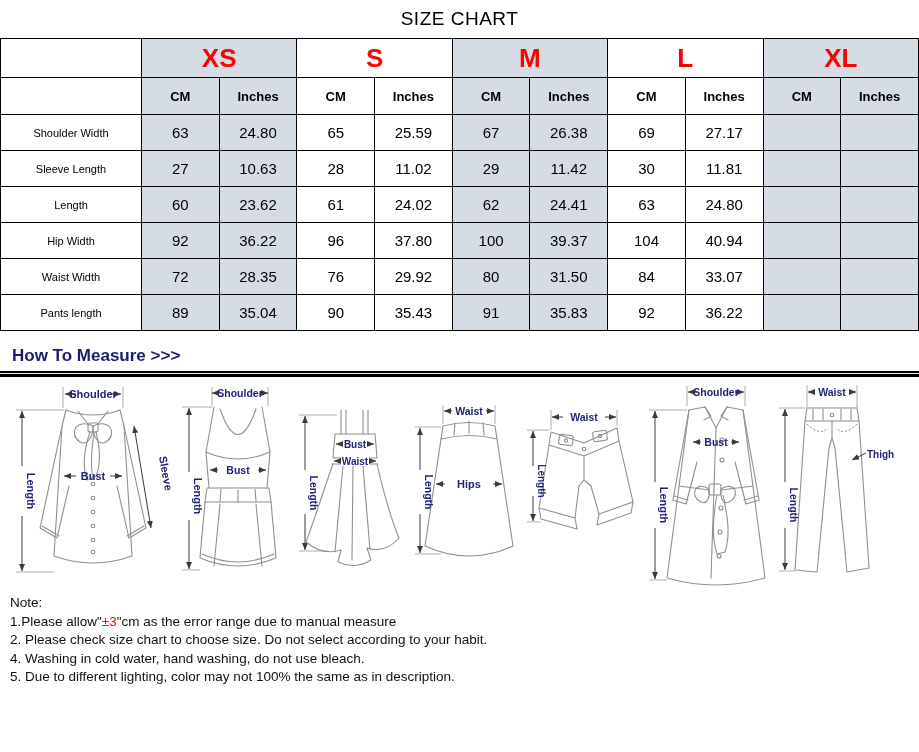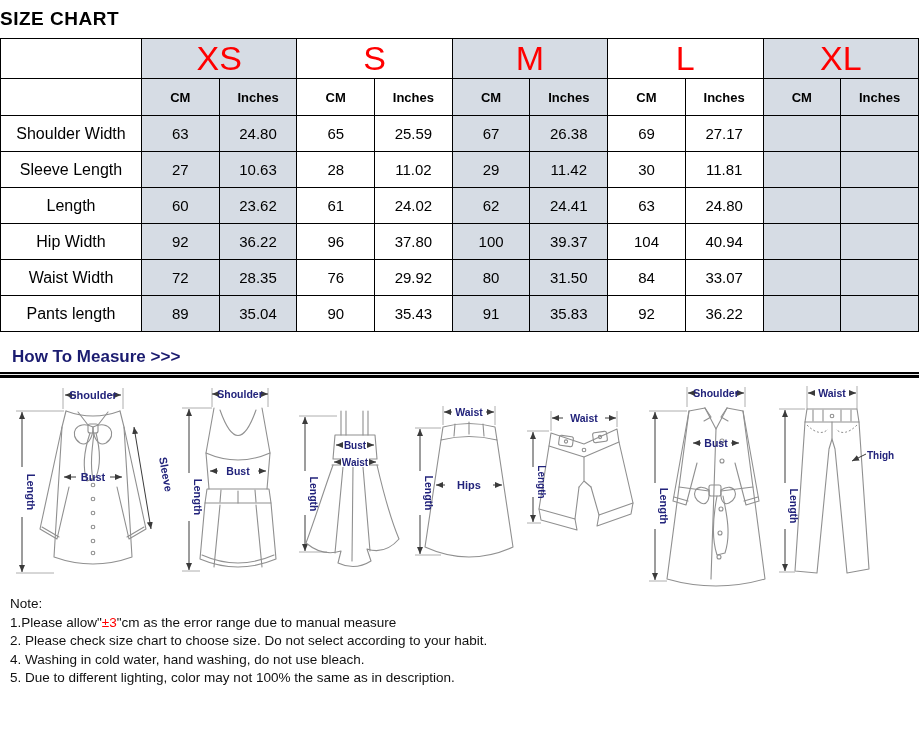--- a/index.html
+++ b/index.html
@@ -1,24 +1,24 @@
 <!DOCTYPE html>
 <html><head>
 <meta charset="utf-8">
 <style>
   html,body{margin:0;padding:0;background:#fff}
   body{width:919px;height:752px;overflow:hidden;font-family:"Liberation Sans",sans-serif;color:#000;position:relative}
-  .title{height:38px;box-sizing:border-box;padding-top:8px;text-align:left;font-size:19px;font-weight:bold;letter-spacing:.5px}
+  .title{height:38px;box-sizing:border-box;padding-top:8px;text-align:center;font-size:19px;font-weight:normal;letter-spacing:.5px}
   table{border-collapse:collapse;table-layout:fixed;width:919px}
   td{border:1px solid #000;text-align:center;vertical-align:middle;padding:0;overflow:hidden}
   .g{background:#d6dce4}
   tr.sz{height:39px} tr.un{height:37px} tr.data{height:36px}
-  .size{font-size:34px;font-weight:normal;color:#ff0000}
+  .size{font-size:26px;font-weight:bold;color:#ff0000}
   .unit{font-size:13px;font-weight:bold}
-  .rowlabel{font-size:16px}
+  .rowlabel{font-size:11px}
   .val{font-size:15px}
   .htm{color:#1b1c70;font-weight:bold;font-size:17px;margin:15px 0 5px 12px}
   .rule{height:6px;background:linear-gradient(#000 0 40%,#ededed 40% 58%,#000 58% 100%)}
   .figs{display:flex;justify-content:flex-start;align-items:flex-start;padding:3px 6px 0 6px;height:208px}
   .figs svg{display:block}
   .gl{stroke:#909090;fill:none;stroke-width:1.1;stroke-linejoin:round;stroke-linecap:round}
   .gd{stroke:#909090;fill:none;stroke-width:1;stroke-dasharray:2 2}
   .ar{stroke:#3a3a3a;fill:none;stroke-width:1}
   .tk{stroke:#9a9a9a;fill:none;stroke-width:.8}
   .lbl{fill:#22237b;font-weight:bold;font-size:11px;font-family:"Liberation Sans",sans-serif}

